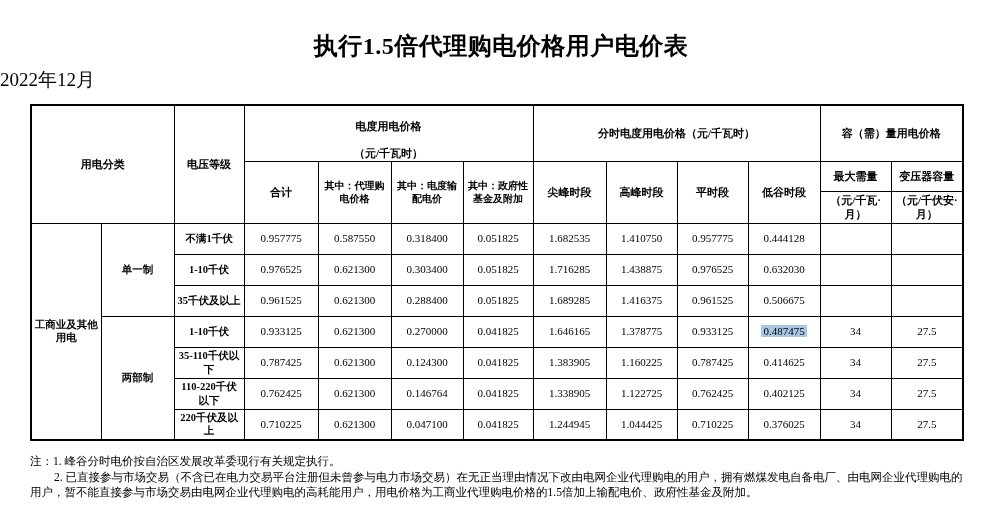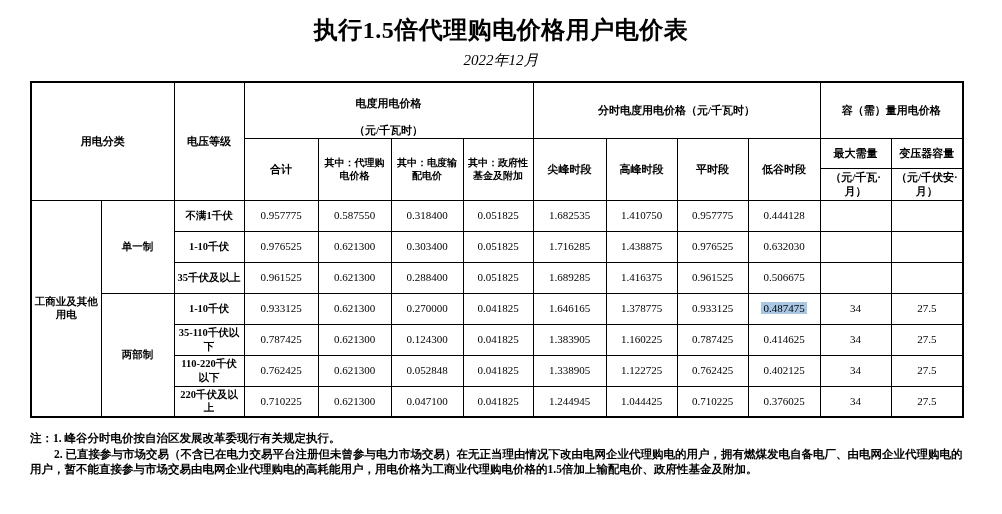--- a/index.html
+++ b/index.html
@@ -3,26 +3,26 @@
 <meta charset="utf-8">
 <style>
   html, body { margin: 0; padding: 0; background: #ffffff; }
   .page {
     width: 1002px; height: 514px; overflow: hidden;
     background: #ffffff; color: #000000;
     font-family: "Liberation Serif", serif;
     position: relative;
   }
   .title {
-    margin: 0; padding-top: 14px;
+    margin: 0; padding-top: 30px;
     text-align: center; font-size: 24px; font-weight: 700;
     letter-spacing: 0.5px;
   }
   .subtitle {
-    margin: 5px 0 0 0; text-align: center; font-size: 15px; font-weight: 400; font-style: italic;
+    margin: 5px 0 0 0; font-size: 19px; font-weight: 400;
   }
   table.price-table {
     border-collapse: collapse; table-layout: fixed;
     margin: 11px 0 0 30px; width: 933px;
     border: 2px solid #000;
   }
   th, td {
     border: 1px solid #000;
     text-align: center; vertical-align: middle;
     padding: 0 2px; line-height: 1.3; overflow: hidden;
@@ -33,21 +33,21 @@
   td { font-size: 11px; font-weight: 400; }
   td.lbl { font-weight: 700; font-size: 10.5px; font-family: Liberation Serif, serif; }
   tr.hr1 { height: 34px; }
   tr.hr2 { height: 30px; }
   tr.hr3 { height: 32px; }
   tbody tr { height: 31px; }
   .grp-line { display: block; margin-top: 13px; }
   .hl { padding: 0 2px; }
   .notes {
     margin: 13px 0 12px 30px; width: 938px;
-    font-size: 11.5px; font-weight: 700; line-height: 15.5px;
+    font-size: 11.5px; font-weight: 400; line-height: 15.5px;
     text-align: left;
   }
   .note-cont { text-indent: 24px; }
 </style>
 </head>
 <body>
 
 <div class="page">
 
   <h1 class="title">执行1.5倍代理购电价格用户电价表</h1>
@@ -163,21 +163,21 @@
         <td>1.160225</td>
         <td>0.787425</td>
         <td>0.414625</td>
         <td>34</td>
         <td>27.5</td>
       </tr>
       <tr>
         <td class="lbl">110-220千伏以下</td>
         <td>0.762425</td>
         <td>0.621300</td>
-        <td>0.052848</td>
+        <td>0.146764</td>
         <td>0.041825</td>
         <td>1.338905</td>
         <td>1.122725</td>
         <td>0.762425</td>
         <td>0.402125</td>
         <td>34</td>
         <td>27.5</td>
       </tr>
       <tr>
         <td class="lbl">220千伏及以上</td>

